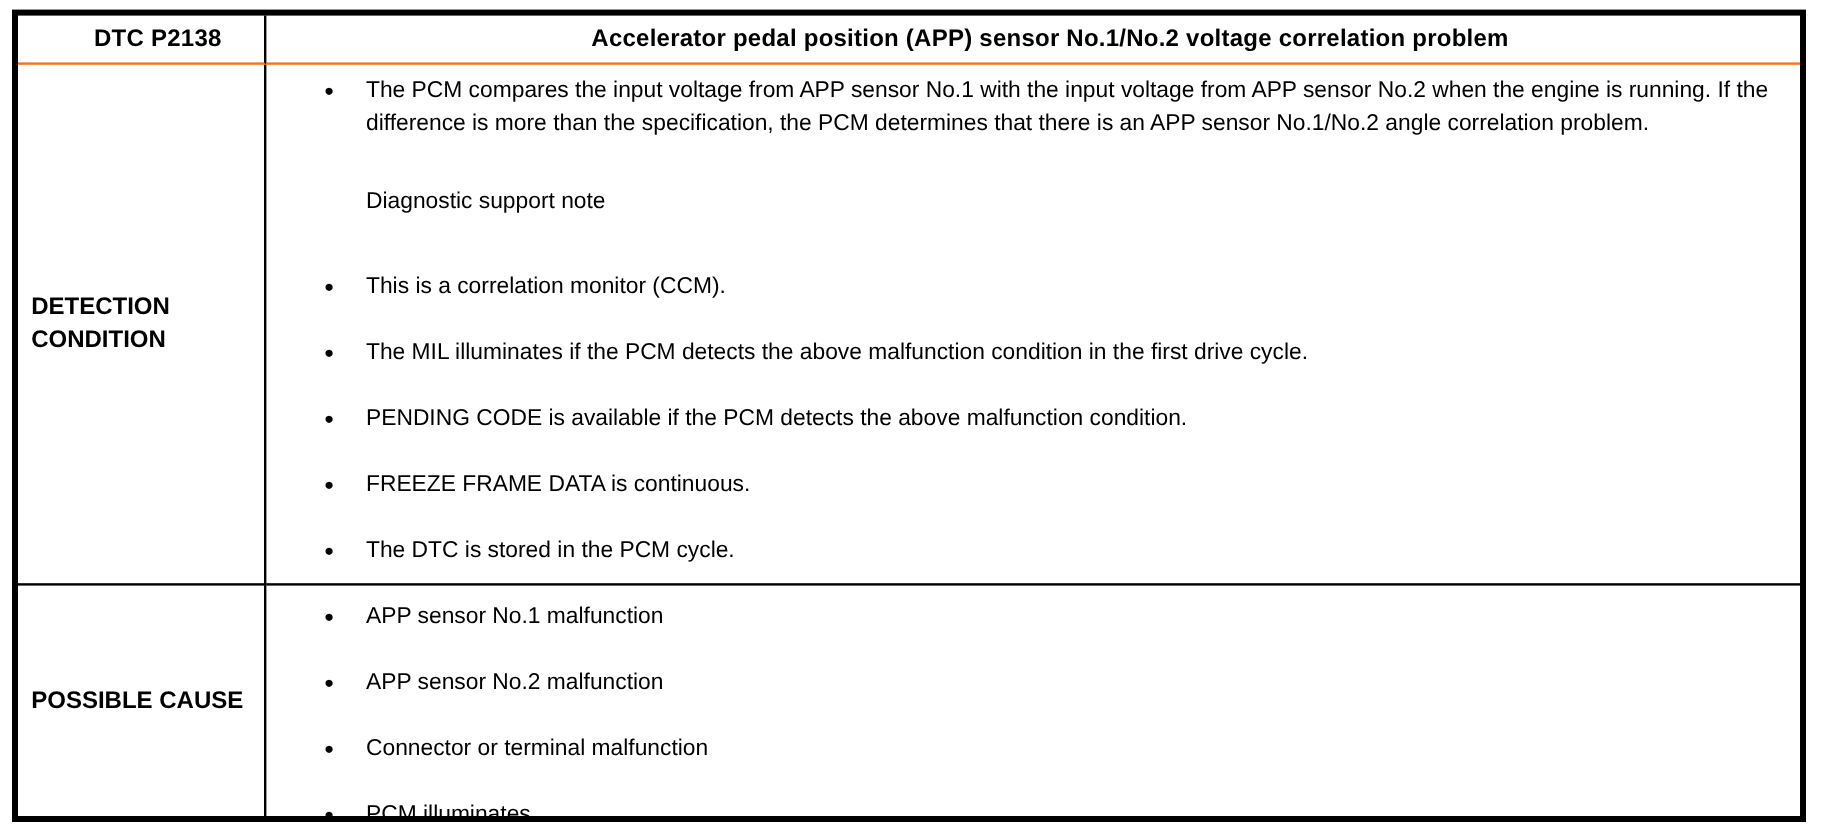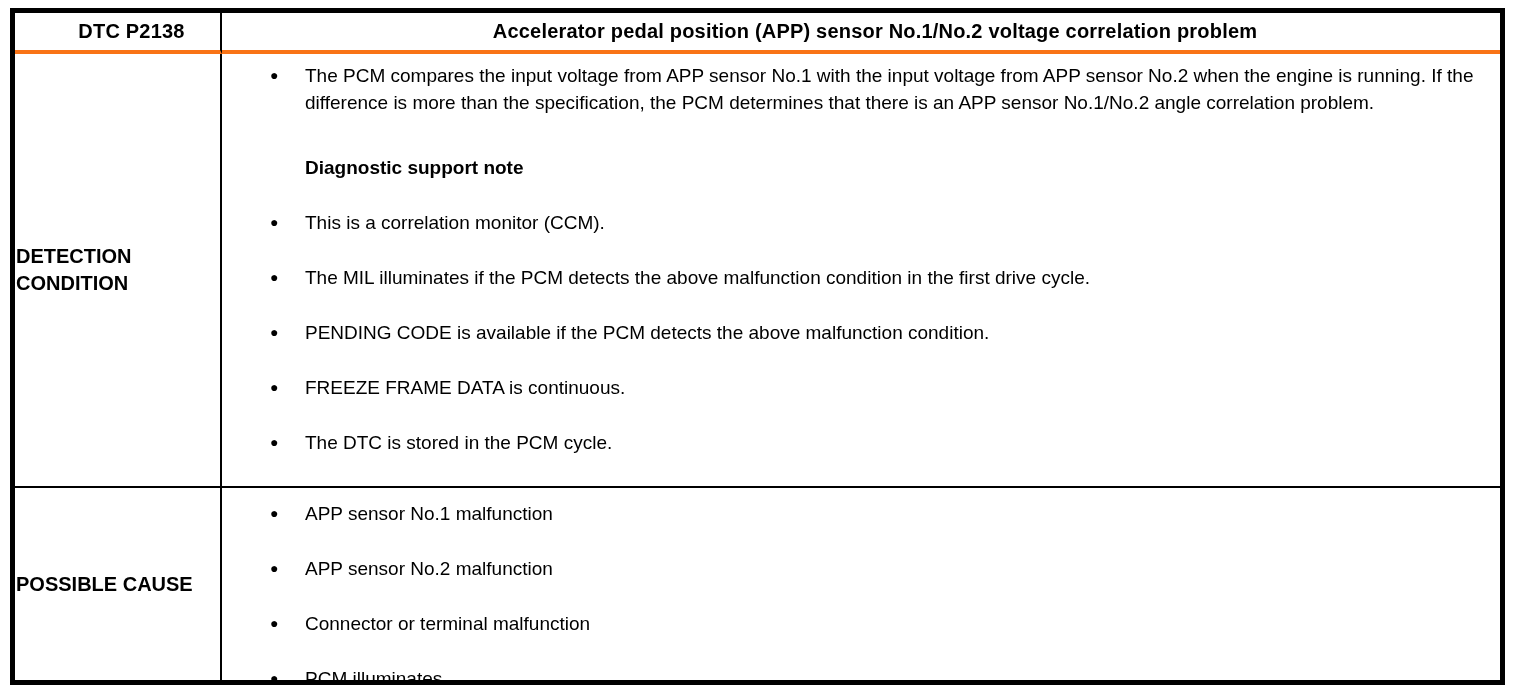--- a/index.html
+++ b/index.html
@@ -29,38 +29,38 @@
     background: #ffffff;
   }
   .cell {
     box-sizing: border-box;
     overflow: hidden;
   }
   .col-left {
     border-right: 2px solid #000000;
   }
   .row-top {
-    border-bottom: 4px solid #f97316;
+    border-bottom: 2px solid #f97316;
     padding-left: 28px;
   }
   .row-mid {
     border-bottom: 2px solid #000000;
   }
   .head-cell {
     display: flex;
     align-items: center;
     justify-content: center;
     font-weight: bold;
     font-size: 20px;
     letter-spacing: 0.2px;
   }
   .label-cell {
     display: flex;
     align-items: center;
-    padding-left: 1px;
+    padding-left: 11px;
     font-weight: bold;
     font-size: 20px;
     line-height: 27px;
   }
   .body-cell {
     padding: 8px 14px 0 48px;
     font-size: 19px;
     line-height: 27px;
   }
   .body-cell.cause {
@@ -78,22 +78,22 @@
     margin-bottom: 0;
   }
   .marker {
     width: 35px;
     flex-shrink: 0;
     font-size: 14px;
     line-height: 27px;
   }
   .note-item {
     padding-left: 35px;
-    font-weight: bold;
-    margin-bottom: 28px;
+    font-weight: normal;
+    margin-bottom: 44px;
   }
   .text {
     flex: 1;
   }
 </style>
 </head>
 <body>
 
 <div class="page">
   <div class="dtc-table">

